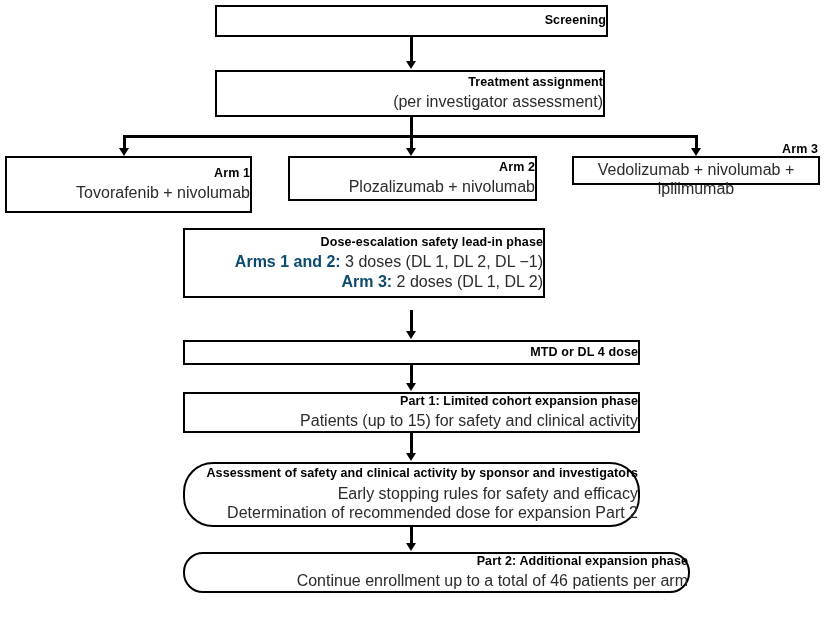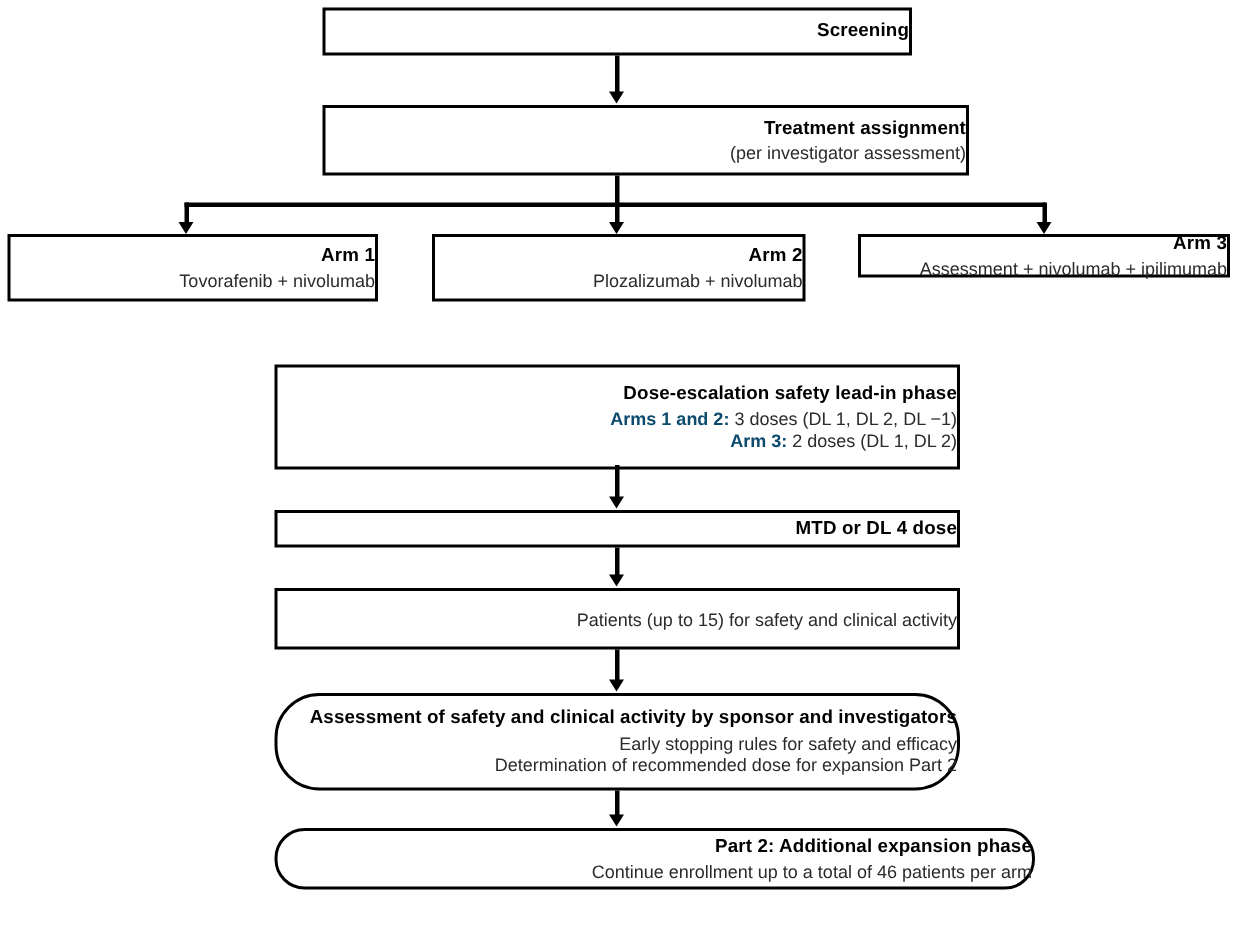--- a/index.html
+++ b/index.html
@@ -32,21 +32,21 @@
     color: #1a1a1a;
   }
   .node .title {
     font-weight: bold;
     font-size: 12.5px;
     color: #000000;
     letter-spacing: 0.1px;
   }
   .node .sub {
     font-weight: normal;
-    font-size: 12px;
+    font-size: 16px;
     color: #2b2b2b;
     margin-top: 2px;
   }
   .node .sub .b {
     font-weight: bold;
     color: #0c4a6e;
   }
   
   .vline {
     position: absolute;
@@ -72,66 +72,67 @@
 
 <div id="flowchart">
 
   <div class="node" style="left:215px; top:5px; width:393px; height:32px;">
     <div class="title">Screening</div>
   </div>
 
   <div class="vline" style="left:410px; top:37px; height:25px;"></div>
   <div class="arrowhead" style="left:405.5px; top:61px;"></div>
 
-  <div class="node" style="left:215px; top:70px; width:431px; height:47px;">
+  <div class="node" style="left:215px; top:70px; width:390px; height:47px;">
     <div class="title">Treatment assignment</div>
     <div class="sub">(per investigator assessment)</div>
   </div>
 
   <div class="vline" style="left:410px; top:117px; height:19px;"></div>
   <div class="hline" style="left:123px; top:135px; width:574px;"></div>
   <div class="vline" style="left:123px; top:135px; height:16px;"></div>
   <div class="arrowhead" style="left:118.5px; top:148px;"></div>
   <div class="vline" style="left:410px; top:135px; height:16px;"></div>
   <div class="arrowhead" style="left:405.5px; top:148px;"></div>
   <div class="vline" style="left:695px; top:135px; height:16px;"></div>
   <div class="arrowhead" style="left:690.5px; top:148px;"></div>
 
-  <div class="node" style="left:5px; top:156px; width:247px; height:45px;">
+  <div class="node" style="left:5px; top:156px; width:247px; height:57px;">
     <div class="title">Arm 1</div>
     <div class="sub">Tovorafenib + nivolumab</div>
   </div>
 
   <div class="node" style="left:288px; top:156px; width:249px; height:45px;padding-left:16px;">
     <div class="title">Arm 2</div>
     <div class="sub">Plozalizumab + nivolumab</div>
   </div>
 
   <div class="node" style="left:572px; top:156px; width:248px; height:29px;">
     <div class="title">Arm 3</div>
-    <div class="sub">Assessment + nivolumab + ipilimumab</div>
+    <div class="sub">Vedolizumab + nivolumab + ipilimumab</div>
   </div>
 
-  <div class="node" style="left:183px; top:243px; width:457px; height:70px;">
+  <div class="node" style="left:183px; top:228px; width:362px; height:70px;">
     <div class="title">Dose-escalation safety lead-in phase</div>
     <div class="sub"><span class="b">Arms 1 and 2:</span><span> 3 doses (DL 1, DL 2, DL −1)</span></div>
     <div class="sub" style="margin-top:0;"><span class="b">Arm 3:</span><span> 2 doses (DL 1, DL 2)</span></div>
   </div>
 
   <div class="vline" style="left:410px; top:310px; height:22px;"></div>
   <div class="arrowhead" style="left:405.5px; top:331px;"></div>
 
   <div class="node" style="left:183px; top:340px; width:457px; height:25px;">
     <div class="title">MTD or DL 4 dose</div>
   </div>
 
   <div class="vline" style="left:410px; top:365px; height:19px;"></div>
   <div class="arrowhead" style="left:405.5px; top:383px;"></div>
 
   <div class="node" style="left:183px; top:392px; width:457px; height:41px;">
+    <div class="title">Part 1: Limited cohort expansion phase</div>
     <div class="sub">Patients (up to 15) for safety and clinical activity</div>
   </div>
 
   <div class="vline" style="left:410px; top:433px; height:21px;"></div>
   <div class="arrowhead" style="left:405.5px; top:453px;"></div>
 
   <div class="node" style="left:183px; top:462px; width:457px; height:65px;border-radius:30px;">
     <div class="title">Assessment of safety and clinical activity by sponsor and investigators</div>
     <div class="sub">Early stopping rules for safety and efficacy</div>
     <div class="sub" style="margin-top:0;">Determination of recommended dose for expansion Part 2</div>

